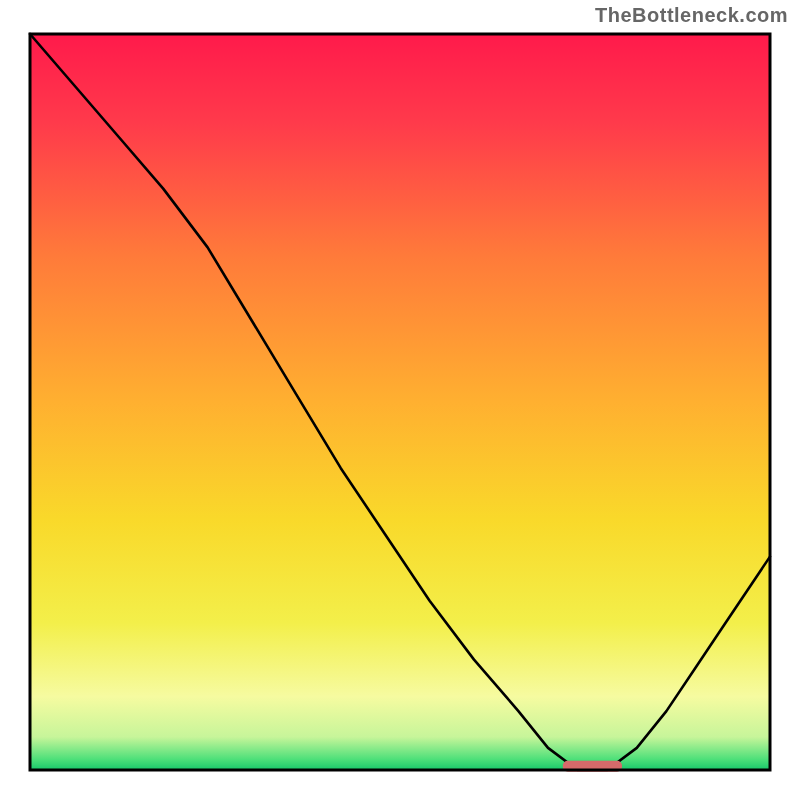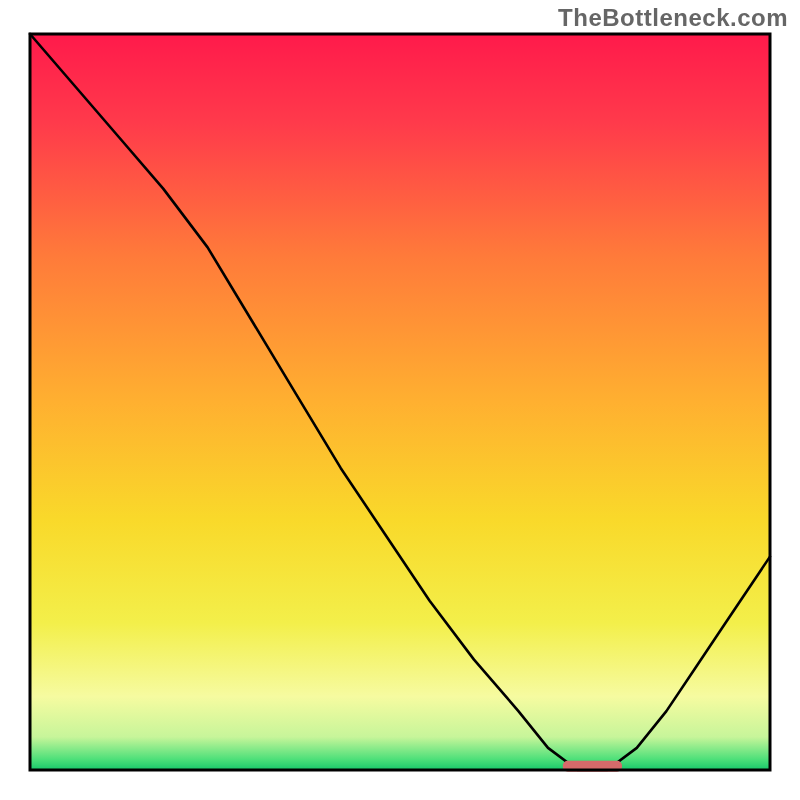--- a/index.html
+++ b/index.html
@@ -12,21 +12,21 @@
   }
   .container {
     position: relative;
     width: 800px;
     height: 800px;
   }
   .watermark {
     position: absolute;
     top: 4px;
     right: 12px;
-    font-size: 24px;
+    font-size: 20px;
     font-weight: bold;
     color: #666666;
     letter-spacing: 0.5px;
     z-index: 20;
   }
   svg.chart {
     position: absolute;
     top: 0;
     left: 0;
   }

